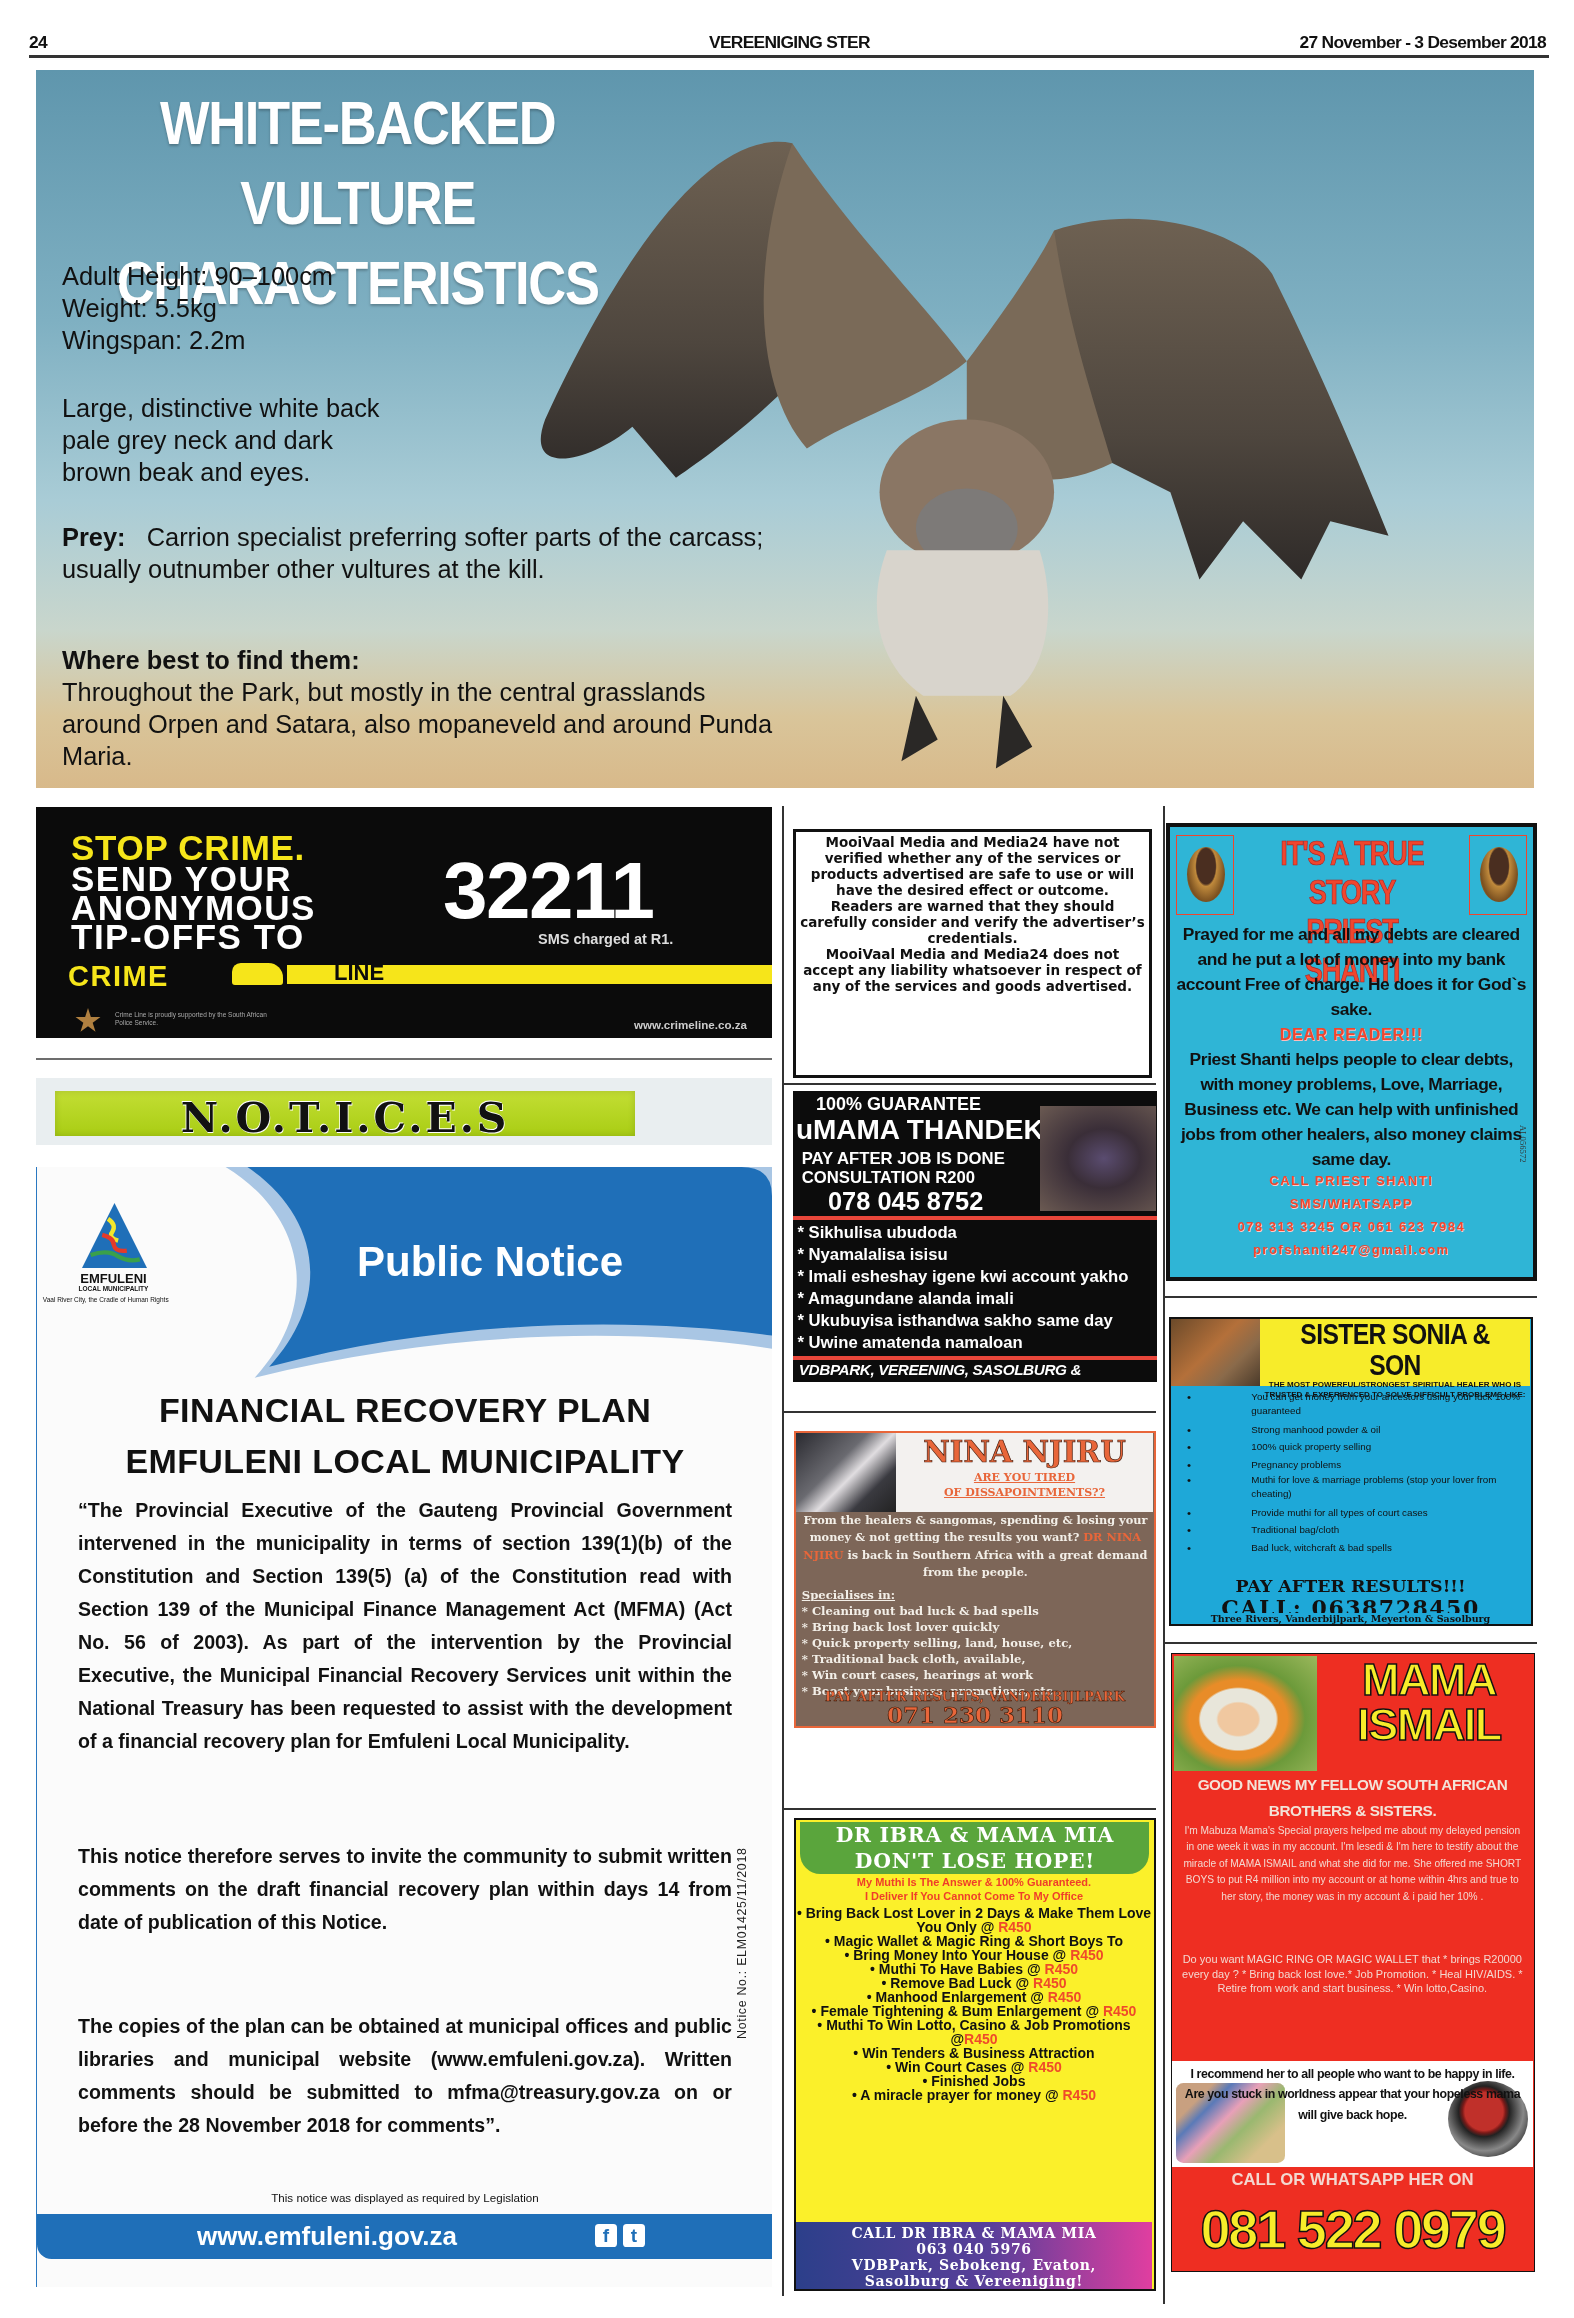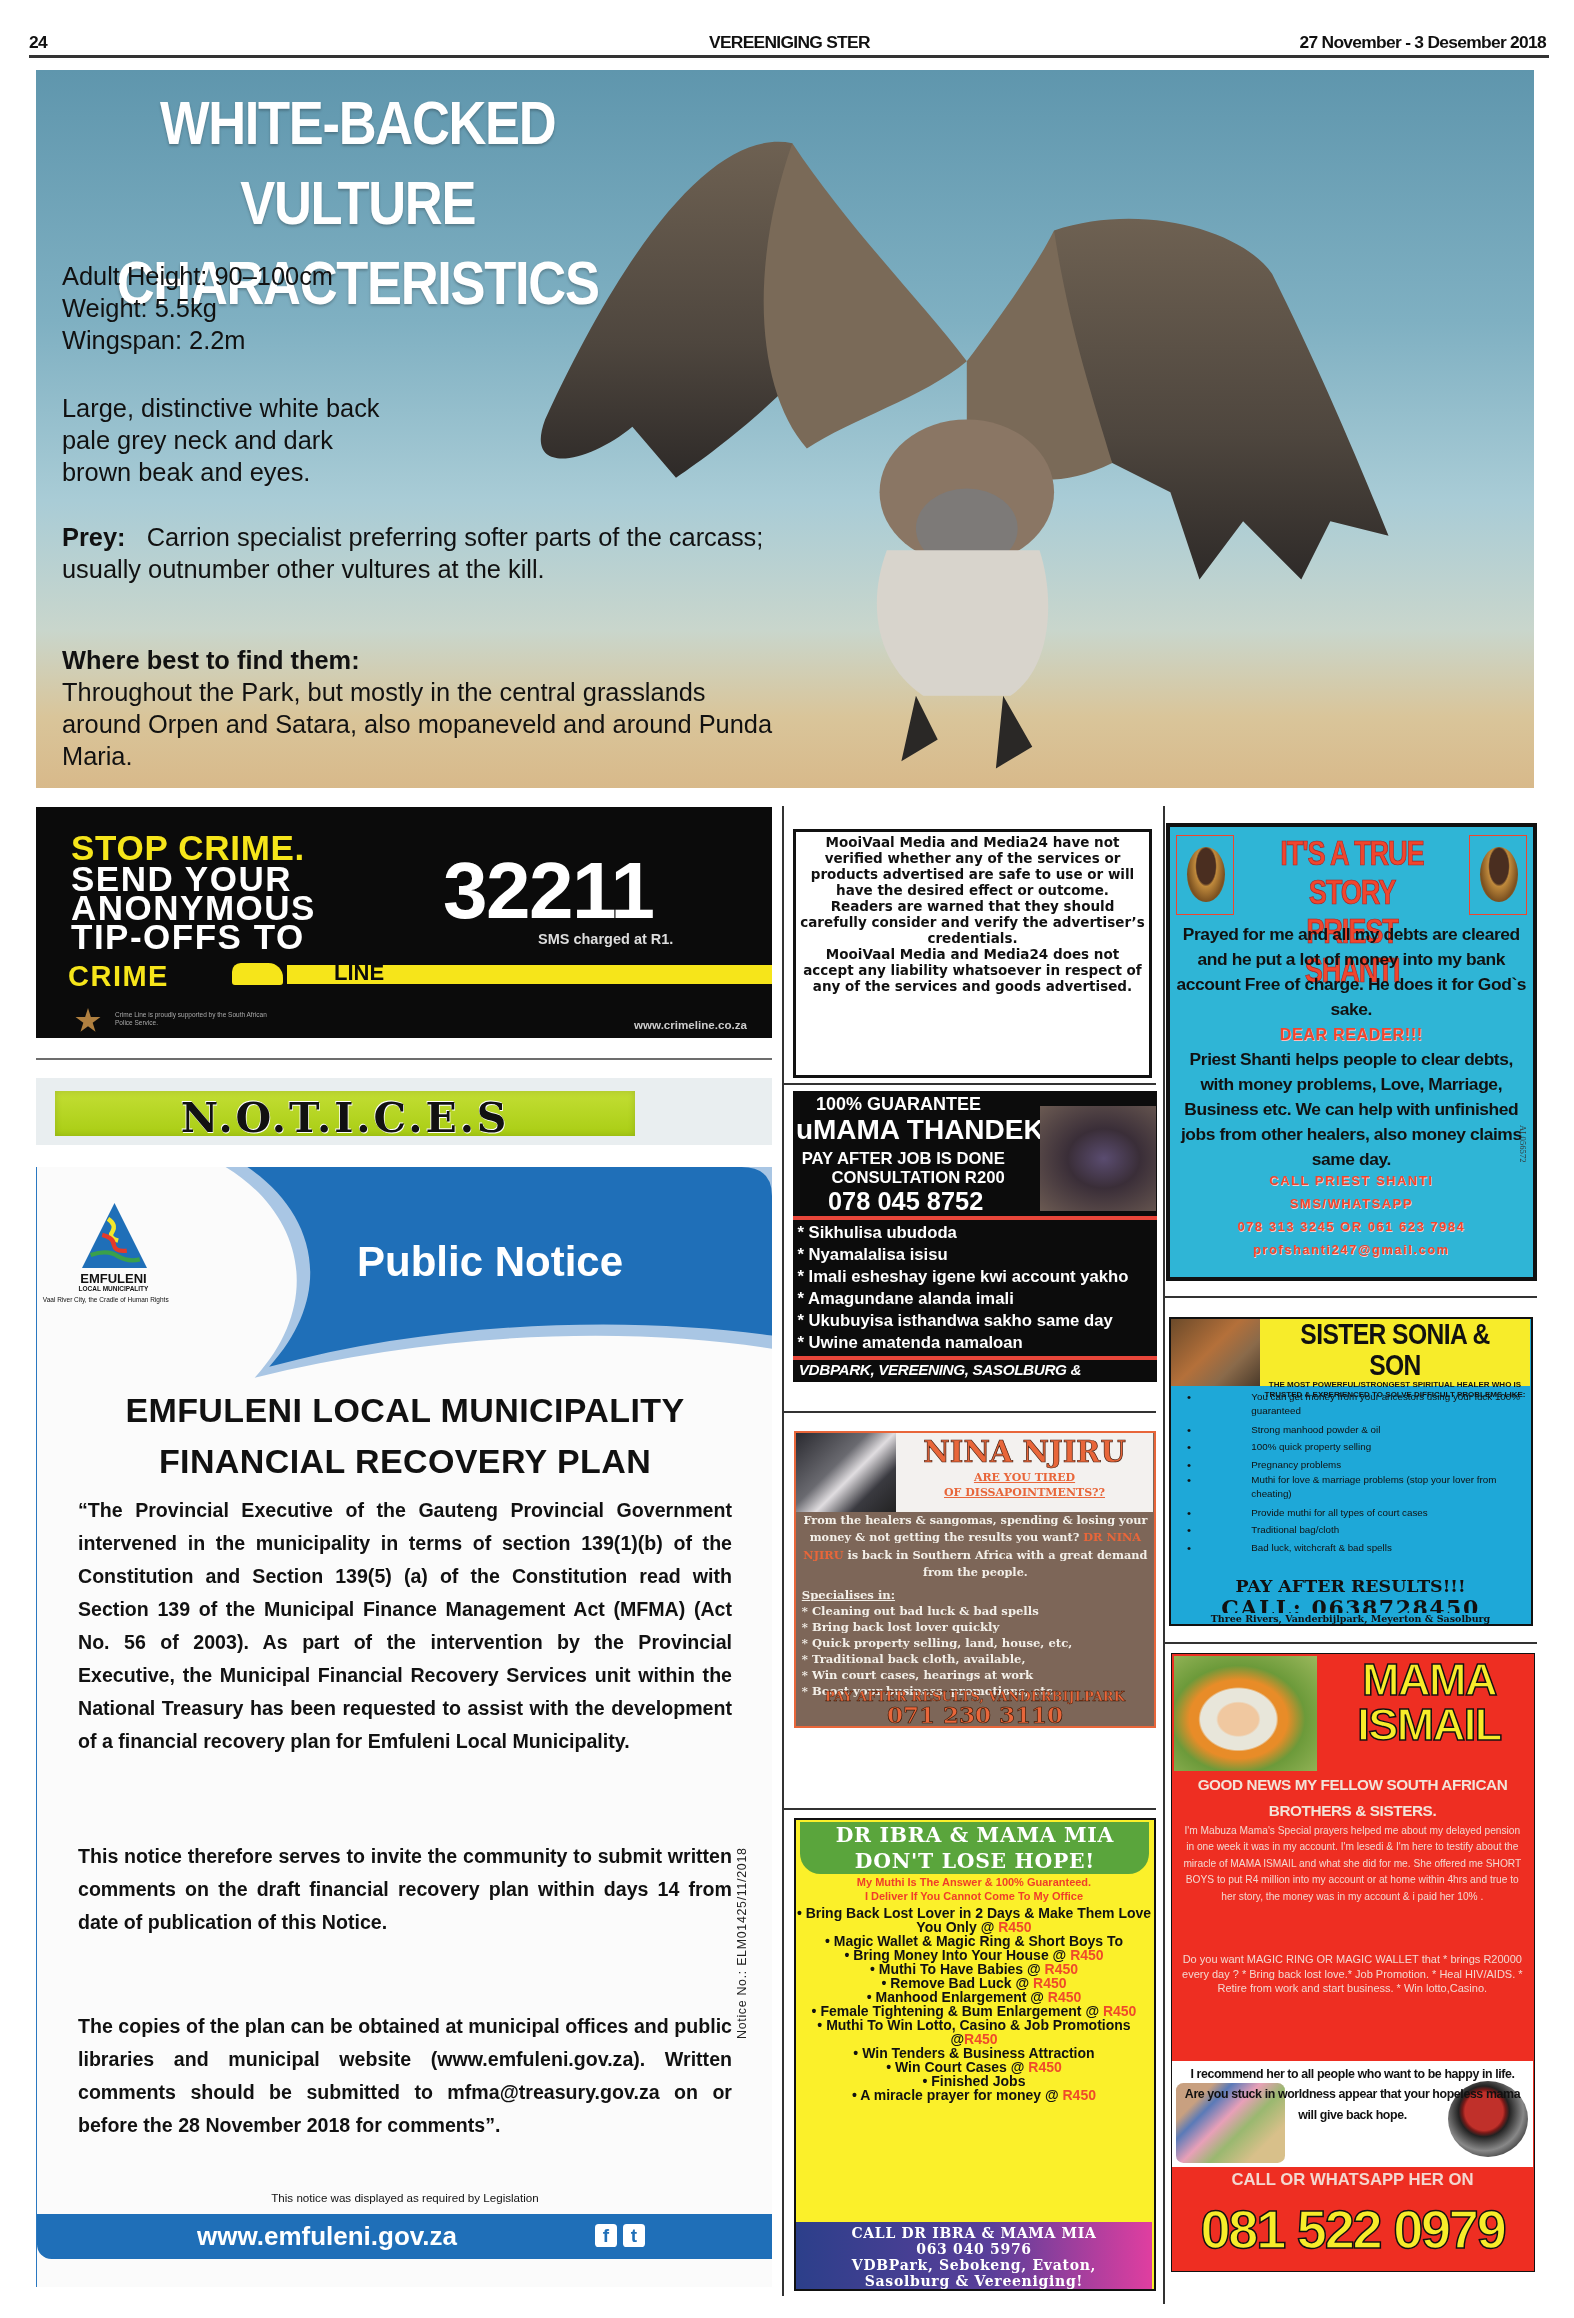--- a/index.html
+++ b/index.html
@@ -66,21 +66,21 @@
   .vline { width: 1.5px; background: #333; }
   .hline { height: 1.5px; background: #333; }
 
   
   .disc { left: 793px; top: 829px; width: 359px; height: 249px; border: 3.6px solid #111; background: #fff; padding: 1.5px 2.9px; text-align: center; font-family: "DejaVu Sans", sans-serif; font-weight: bold; font-size: 13.5px; line-height: 16px; color: #111; }
 
   
   .thd { left: 793px; top: 1091px; width: 364px; height: 291px; background: #0c0c0c; color: #fff; }
   .thd-g { position: absolute; left: 23px; top: 2.9px; font-weight: bold; font-size: 18px; }
   .thd-n { position: absolute; left: 2.9px; top: 23px; font-weight: bold; font-size: 28px; letter-spacing: 0px; }
-  .thd-p { position: absolute; left: 8.7px; top: 58px; font-weight: bold; font-size: 16.7px; line-height: 19px; text-align: right; }
+  .thd-p { position: absolute; left: 8.7px; top: 58px; font-weight: bold; font-size: 16.7px; line-height: 19px; }
   .thd-num { position: absolute; left: 35px; top: 96px; font-weight: bold; font-size: 25.4px; }
   .thd-photo { position: absolute; left: 247px; top: 14.5px; width: 116px; height: 105px; background: radial-gradient(ellipse at 55% 50%, #5a4c70 0%, #3a2e38 40%, #6b5a52 100%); }
   .thd-red1 { position: absolute; left: 0; top: 125px; width: 364px; height: 4.4px; background: #e8463a; }
   .thd-list { position: absolute; left: 4.4px; top: 131px; font-weight: bold; font-size: 16.7px; line-height: 22px; }
   .thd-red2 { position: absolute; left: 0; top: 265px; width: 364px; height: 4.4px; background: #e8463a; }
   .thd-loc { position: absolute; left: 5.8px; top: 270px; font-style: italic; font-weight: bold; font-size: 15.3px; letter-spacing: -0.4px; }
 
   
   .ps { left: 1166px; top: 823px; width: 371px; height: 458px; background: #111; padding: 4.4px; }
   .ps-in { position: relative; width: 100%; height: 100%; background: #2fb5d6; }
@@ -226,22 +226,22 @@
     <polygon points="45,0 90,90 0,90" fill="#1f6fb8"></polygon>
     <path d="M36 22 Q48 30 42 40 Q36 48 50 52" stroke="#f3e62a" stroke-width="6" fill="none"></path>
     <path d="M28 44 Q44 48 44 58 Q46 68 62 66" stroke="#e43a2a" stroke-width="6" fill="none"></path>
     <path d="M12 72 Q36 64 50 74 Q64 82 80 78" stroke="#3aa04a" stroke-width="6" fill="none"></path>
   </svg>
   <div class="pn-logo-name">EMFULENI</div>
   <div class="pn-logo-sub">LOCAL MUNICIPALITY</div>
   <div class="pn-logo-tag">Vaal River City, the Cradle of Human Rights</div>
 
   <div class="pn-h1">
+    <div>FINANCIAL RECOVERY PLAN</div>
     <div>EMFULENI LOCAL MUNICIPALITY</div>
-    <div>FINANCIAL RECOVERY PLAN</div>
   </div>
   <div class="pn-body pn-p1">“The Provincial Executive of the Gauteng Provincial Government intervened in the municipality in terms of section 139(1)(b) of the Constitution and Section 139(5) (a) of the Constitution read with Section 139 of the Municipal Finance Management Act (MFMA) (Act No. 56 of 2003). As part of the intervention by the Provincial Executive, the Municipal Financial Recovery Services unit within the National Treasury has been requested to assist with the development of a financial recovery plan for Emfuleni Local Municipality.</div>
   <div class="pn-body pn-p2">This notice therefore serves to invite the community to submit written comments on the draft financial recovery plan within days 14 from date of publication of this Notice.</div>
   <div class="pn-body pn-p3">The copies of the plan can be obtained at municipal offices and public libraries and municipal website (www.emfuleni.gov.za). Written comments should be submitted to mfma@treasury.gov.za on or before the 28 November 2018 for comments”.</div>
   <div class="pn-noticeno">Notice No.: ELM01425/11/2018</div>
   <div class="pn-legal">This notice was displayed as required by Legislation</div>
   <div class="pn-footer">
     <div class="pn-url">www.emfuleni.gov.za</div>
     <div class="pn-fb">f</div>
     <div class="pn-tw">t</div>

